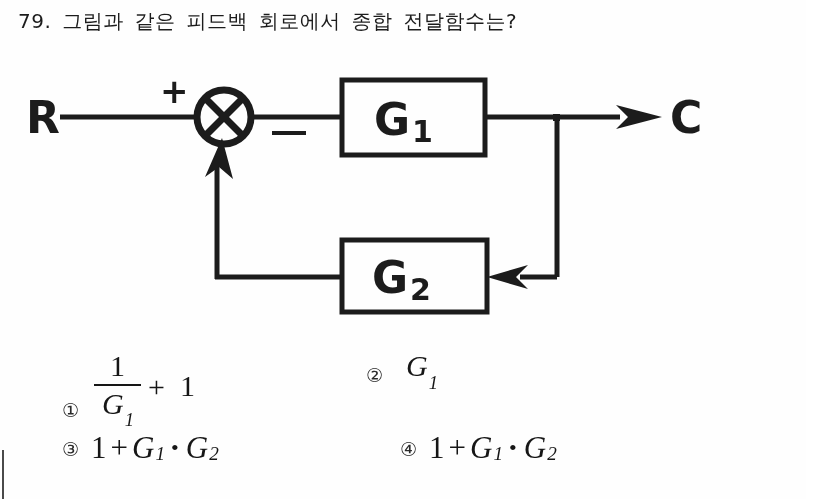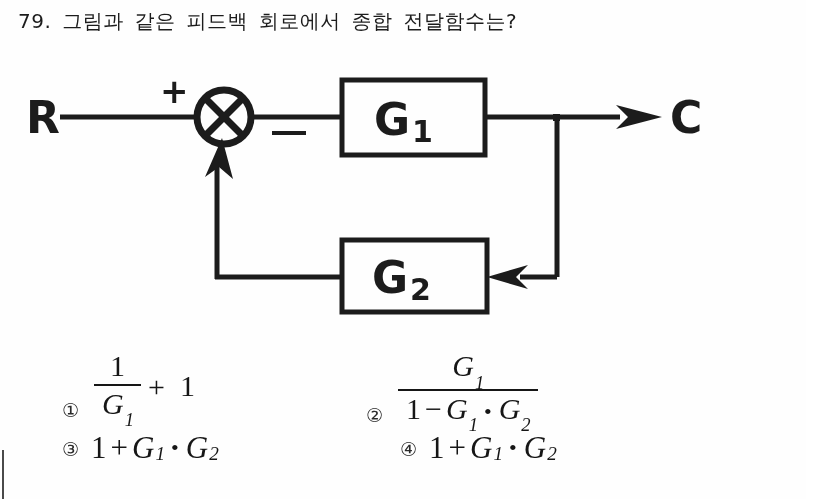--- a/index.html
+++ b/index.html
@@ -224,21 +224,20 @@
           <span class="num plain">1</span>
         </span>
       </span>
     </div>
 
     <div class="choice" id="choice-2">
       <span class="choice-num">②</span>
       <span class="expr">
         <span class="frac">
           <span class="num"><span class="var">G</span><span class="sub">1</span></span>
-          <span class="den"><span class="plain">1</span><span class="op">−</span><span class="var">G</span><span class="sub">1</span><span class="dot">•</span><span class="var">G</span><span class="sub">2</span></span>
         </span>
       </span>
     </div>
 
     <div class="choice" id="choice-3">
       <span class="choice-num">③</span>
       <span class="expr">
           <span class="plain">1</span>
           <span class="op">+</span>
           <span class="var">G</span>

